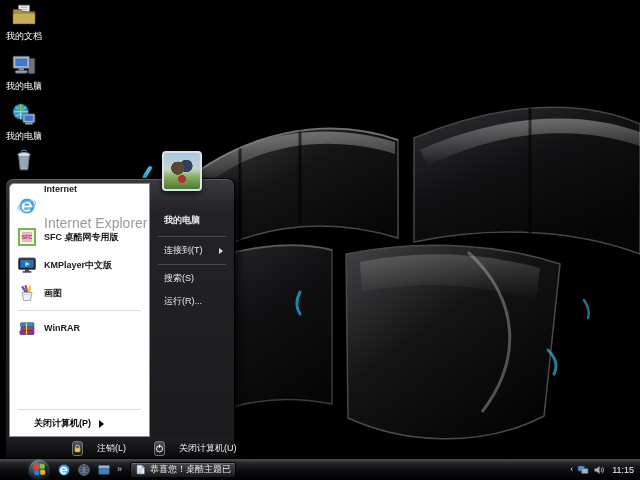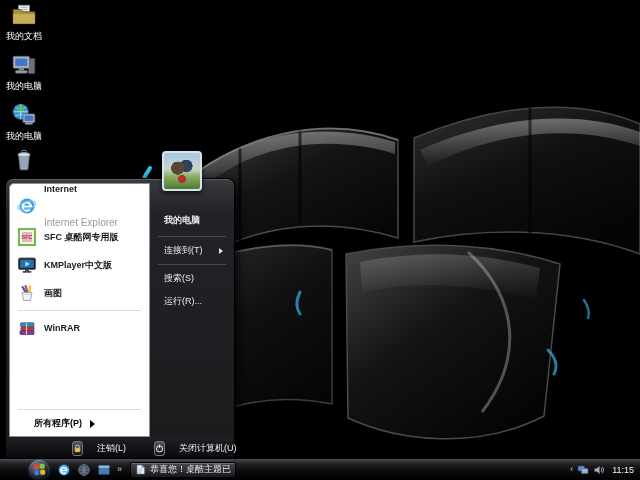--- a/index.html
+++ b/index.html
@@ -17,21 +17,21 @@
              background:linear-gradient(180deg,#3a3a3f 0%,#232327 12%,#1b1b1e 100%);
              border:1px solid #000;border-radius:8px 8px 0 0;
              box-shadow:3px 3px 10px rgba(0,0,0,.85), inset 0 1px 0 rgba(255,255,255,.18);}
   .sm-left{position:absolute;left:3px;top:4px;width:141px;bottom:22px;background:#fff;
            border:1px solid #8a8f98;border-radius:5px 0 0 0;display:flex;flex-direction:column;padding:5px 0 3px 0;box-sizing:border-box;}
   .sm-item{display:flex;align-items:center;gap:7px;padding:2px 7px;height:24px;cursor:pointer;}
   .sm-item svg{width:20px;height:20px;flex:0 0 20px;}
   .sm-item .t{font-size:9px;font-weight:bold;color:#1a1a1a;white-space:nowrap;}
   .sm-item.tall{height:30px;}
   .two{display:flex;flex-direction:column;line-height:10px;gap:24px;}
-  .sub{font-size:10px;color:#9a9a9a;white-space:nowrap;}
+  .sub{font-size:14px;color:#9a9a9a;white-space:nowrap;}
   .sm-sep{height:1px;background:#dcdcdc;margin:3px 8px;flex:0 0 1px;}
   .sm-spacer{flex:1;}
   .sm-allprograms{display:flex;align-items:center;gap:8px;padding:4px 7px 3px 24px;cursor:pointer;}
   .sm-allprograms .t{font-size:9px;font-weight:bold;color:#000;}
   .tri-black{width:0;height:0;border-left:5px solid #000;border-top:4px solid transparent;border-bottom:4px solid transparent;}
   .tri-white{width:0;height:0;border-left:4px solid #ddd;border-top:3.5px solid transparent;border-bottom:3.5px solid transparent;}
 
   .sm-right{position:absolute;left:147px;top:4px;right:3px;bottom:22px;display:flex;flex-direction:column;
             padding-top:26px;color:#e8e8ea;font-size:9px;}
   .r-item{padding:5px 4px 5px 11px;cursor:pointer;white-space:nowrap;display:flex;align-items:center;}
@@ -223,21 +223,21 @@
           <rect x="3.5" y="4.7" width="13.5" height="4" rx="1" fill="#3888c8" stroke="#1d5a8c" stroke-width="0.7"></rect>
           <path d="M9.5 4.7 v12" stroke="#f2d44c" stroke-width="1.1"></path>
         </svg>
         <span class="t">WinRAR</span>
       </div>
 
       <div class="sm-spacer"></div>
       <div class="sm-sep"></div>
 
       <div class="sm-allprograms">
-        <span class="t">所有程序(P)</span>
+        <span class="t">关闭计算机(P)</span>
         <span class="tri-black"></span>
       </div>
     </div>
 
     <div class="sm-right">
       <div class="r-item bold">
         <span>我的电脑</span>
       </div>
       <div class="r-sep"></div>
       <div class="r-item">

